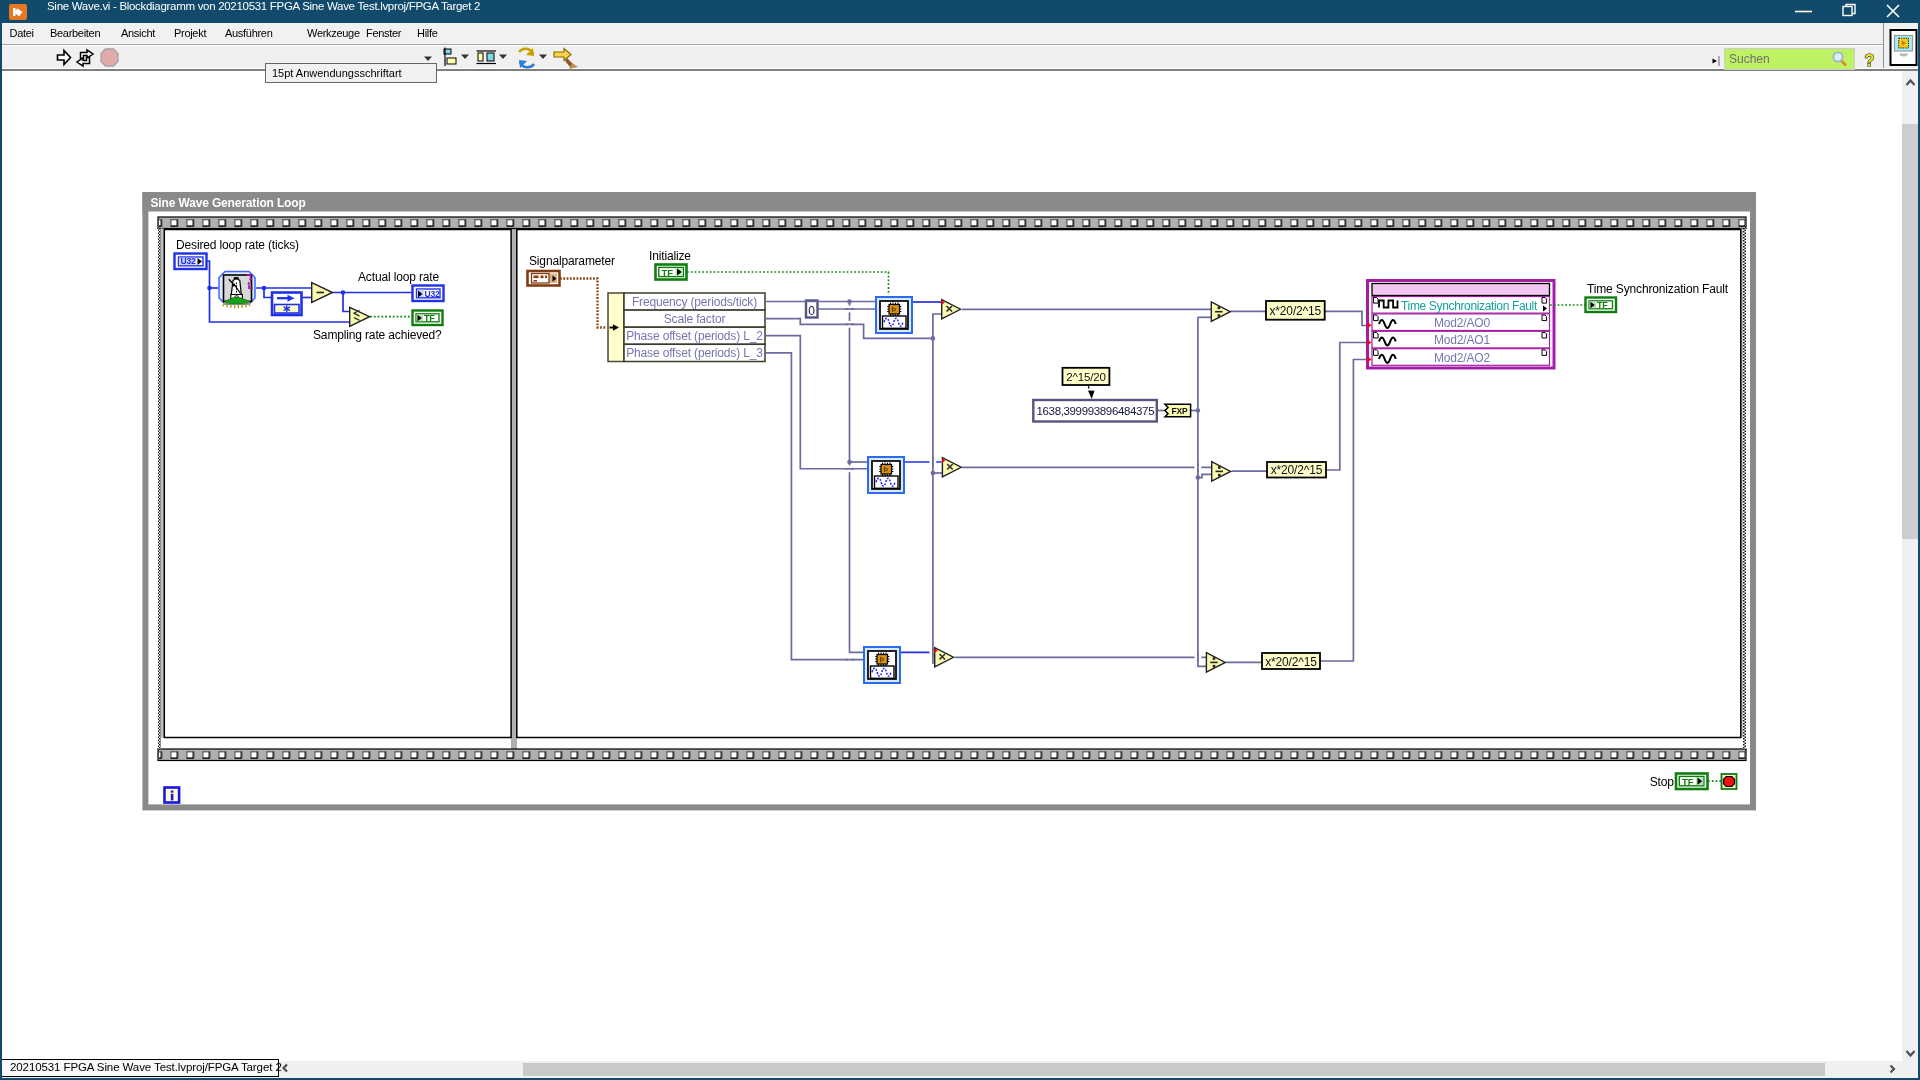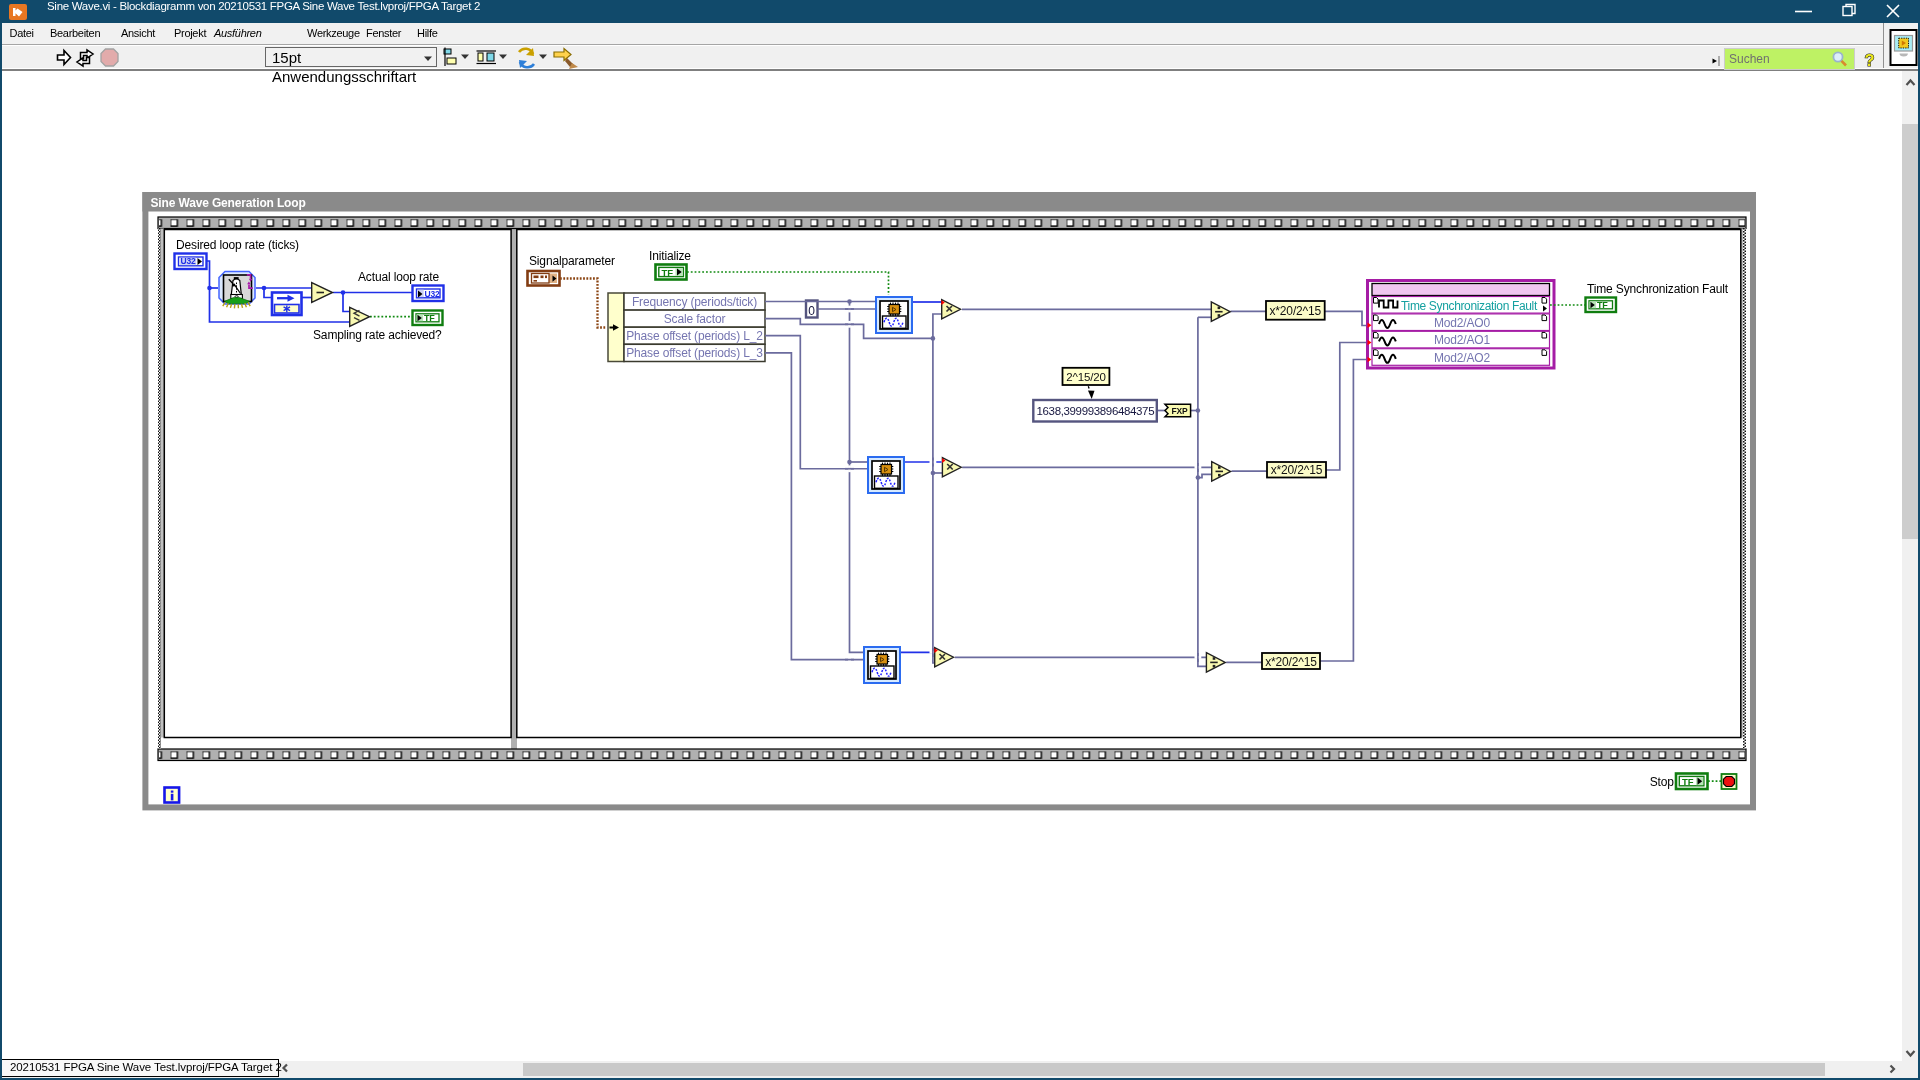--- a/index.html
+++ b/index.html
@@ -7,22 +7,22 @@
   .abs{position:absolute;}
   #titlebar{left:0;top:0;width:1920px;height:23px;background:#114a6b;}
   #title-text{left:47px;top:0;color:#fff;font-size:11.5px;letter-spacing:-0.3px;}
   #menubar{left:0;top:23px;width:1920px;height:21px;background:#f1f1f1;}
   .menu-item{position:absolute;top:27px;font-size:11px;letter-spacing:-0.3px;color:#000;}
   #mline{left:0;top:44px;width:1883px;height:1px;background:#a5a5a5;}
   #toolbar{left:0;top:46px;width:1883px;height:22px;background:#f0f0f0;}
   #tbline{left:0;top:68.5px;width:1920px;height:2px;background:#7f7f7f;}
   #corner-sep{left:1883px;top:23px;width:1px;height:45px;background:#909090;}
   #corner{left:1884px;top:23px;width:36px;height:45px;background:#f1f1f1;}
-  #fontbox{left:265px;top:47px;width:172px;height:20px;border:1px solid #666;background:#f1f1f1;
-    font-size:15px;color:#000;line-height:19px;padding-left:6px;box-sizing:border-box;}
+  #fontbox{left:265px;top:63px;width:172px;height:20px;border:1px solid #666;background:#f1f1f1;
+    font-size:11px;color:#000;line-height:19px;padding-left:6px;box-sizing:border-box;}
   #searchbox{left:1724px;top:48px;width:131px;height:22px;background:#bef264;border:1px solid #ccc;
     box-sizing:border-box;font-size:12px;color:#707070;line-height:20px;padding-left:4px;}
   #vscroll{left:1902px;top:71px;width:17px;height:992px;background:#f0f0f0;}
   #vthumb{left:1902px;top:124px;width:17px;height:415px;background:#cdcdcd;}
   #bottombar{left:0;top:1061px;width:1920px;height:16.5px;background:#f0f0f0;}
   #tab{left:0px;top:1059px;width:279px;height:18px;background:#f8f8f8;border:1.5px solid #000;
     box-sizing:border-box;font-size:11.5px;letter-spacing:-0.1px;color:#000;line-height:15.5px;padding-left:9px;white-space:nowrap;}
   #hthumb{left:523px;top:1062.5px;width:1302px;height:13.5px;background:#c9c9c9;}
   #diagram text{letter-spacing:-0.15px;}
   #win-left{left:0;top:0;width:1.5px;height:1080px;background:#114a6b;}
@@ -31,21 +31,21 @@
 </style>
 </head>
 <body>
 <div class="abs" id="titlebar"></div>
 <div class="abs" id="title-text">Sine Wave.vi - Blockdiagramm von 20210531 FPGA Sine Wave Test.lvproj/FPGA Target 2</div>
 <div class="abs" id="menubar"></div>
 <div class="menu-item" style="left:9.5px;">Datei</div>
 <div class="menu-item" style="left:50px;text-align:center;">Bearbeiten</div>
 <div class="menu-item" style="left:121px;">Ansicht</div>
 <div class="menu-item" style="left:174px;">Projekt</div>
-<div class="menu-item" style="left:214px;font-style:italic;">Ausführen</div>
+<div class="menu-item" style="left:225px;">Ausführen</div>
 <div class="menu-item" style="left:295px;margin-left:12px;">Werkzeuge</div>
 <div class="menu-item" style="left:366px;">Fenster</div>
 <div class="menu-item" style="left:417px;">Hilfe</div>
 <div class="abs" id="mline"></div>
 <div class="abs" id="toolbar"></div>
 <div class="abs" id="corner-sep"></div>
 <div class="abs" id="corner"></div>
 <div class="abs" id="tbline"></div>
 <div class="abs" id="fontbox">15pt Anwendungsschriftart</div>
 <div class="abs" id="searchbox">Suchen</div>

